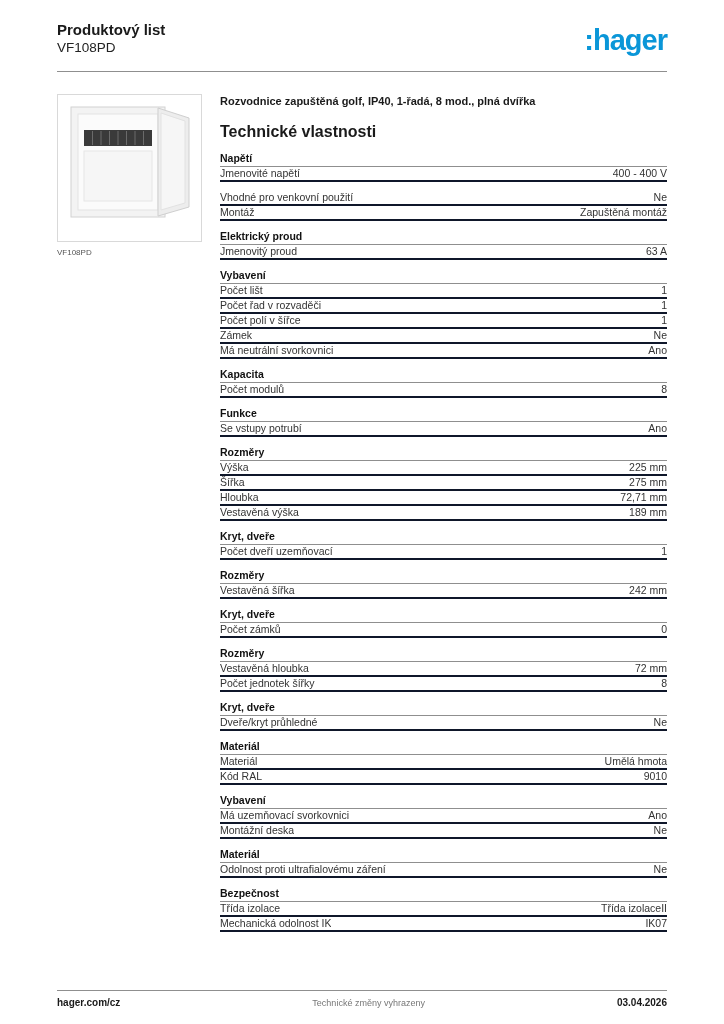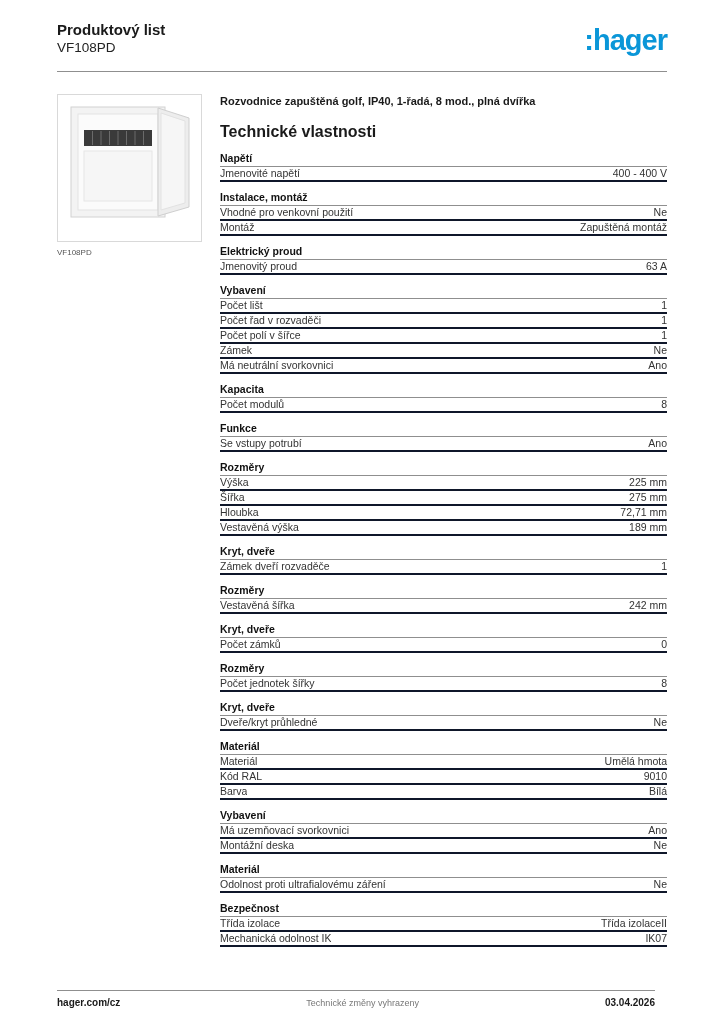--- a/index.html
+++ b/index.html
@@ -46,21 +46,21 @@
   .spec-row {
     display: flex; justify-content: space-between; align-items: baseline;
     font-size: 10.5px; line-height: 13px;
     border-bottom: 2px solid #0f172a;
     color: #333;
   }
   .spec-label { color: #333; white-space: nowrap; overflow: hidden; }
   .spec-value { color: #333; white-space: nowrap; text-align: right; padding-left: 8px; }
   
   .footer {
-    position: absolute; left: 57px; right: 69px; bottom: 16px; text-align: center;
+    position: absolute; left: 57px; right: 57px; bottom: 16px; text-align: center;
   }
   .footer-rule { border-top: 1px solid #8f8f8f; margin-bottom: 6px; }
   .footer-row { display: flex; justify-content: space-between; align-items: baseline; }
   .footer-left { font-size: 10px; font-weight: bold; color: #1a1a1a; }
   .footer-center { font-size: 9px; color: #777; }
   .footer-right { font-size: 10px; font-weight: bold; color: #1a1a1a; }
 </style>
 </head>
 <body>
 
@@ -107,21 +107,20 @@
       <div class="tech-title">Technické vlastnosti</div>
       <div id="sections">
           <section class="spec-section">
             <div class="section-title">Napětí</div>
             <div class="spec-row">
               <span class="spec-label">Jmenovité napětí</span>
               <span class="spec-value">400 - 400 V</span>
             </div>
           </section>
           <section class="spec-section">
-            <div class="section-title">Instalace, montáž</div>
             <div class="spec-row">
               <span class="spec-label">Vhodné pro venkovní použití</span>
               <span class="spec-value">Ne</span>
             </div>
             <div class="spec-row">
               <span class="spec-label">Montáž</span>
               <span class="spec-value">Zapuštěná montáž</span>
             </div>
           </section>
           <section class="spec-section">
@@ -183,65 +182,65 @@
               <span class="spec-value">72,71 mm</span>
             </div>
             <div class="spec-row">
               <span class="spec-label">Vestavěná výška</span>
               <span class="spec-value">189 mm</span>
             </div>
           </section>
           <section class="spec-section">
             <div class="section-title">Kryt, dveře</div>
             <div class="spec-row">
-              <span class="spec-label">Zámek dveří rozvaděče</span>
+              <span class="spec-label">Počet dveří uzemňovací</span>
               <span class="spec-value">1</span>
             </div>
           </section>
           <section class="spec-section">
             <div class="section-title">Rozměry</div>
             <div class="spec-row">
               <span class="spec-label">Vestavěná šířka</span>
               <span class="spec-value">242 mm</span>
             </div>
           </section>
           <section class="spec-section">
             <div class="section-title">Kryt, dveře</div>
             <div class="spec-row">
               <span class="spec-label">Počet zámků</span>
               <span class="spec-value">0</span>
             </div>
           </section>
           <section class="spec-section">
             <div class="section-title">Rozměry</div>
             <div class="spec-row">
+              <span class="spec-label">Vestavěná hloubka</span>
+              <span class="spec-value">72 mm</span>
+            </div>
+            <div class="spec-row">
               <span class="spec-label">Počet jednotek šířky</span>
               <span class="spec-value">8</span>
             </div>
           </section>
           <section class="spec-section">
             <div class="section-title">Kryt, dveře</div>
             <div class="spec-row">
               <span class="spec-label">Dveře/kryt průhledné</span>
               <span class="spec-value">Ne</span>
             </div>
           </section>
           <section class="spec-section">
             <div class="section-title">Materiál</div>
             <div class="spec-row">
               <span class="spec-label">Materiál</span>
               <span class="spec-value">Umělá hmota</span>
             </div>
             <div class="spec-row">
               <span class="spec-label">Kód RAL</span>
               <span class="spec-value">9010</span>
-            </div>
-            <div class="spec-row">
-              <span class="spec-label">Barva</span>
-              <span class="spec-value">Bílá</span>
             </div>
           </section>
           <section class="spec-section">
             <div class="section-title">Vybavení</div>
             <div class="spec-row">
               <span class="spec-label">Má uzemňovací svorkovnici</span>
               <span class="spec-value">Ano</span>
             </div>
             <div class="spec-row">
               <span class="spec-label">Montážní deska</span>

